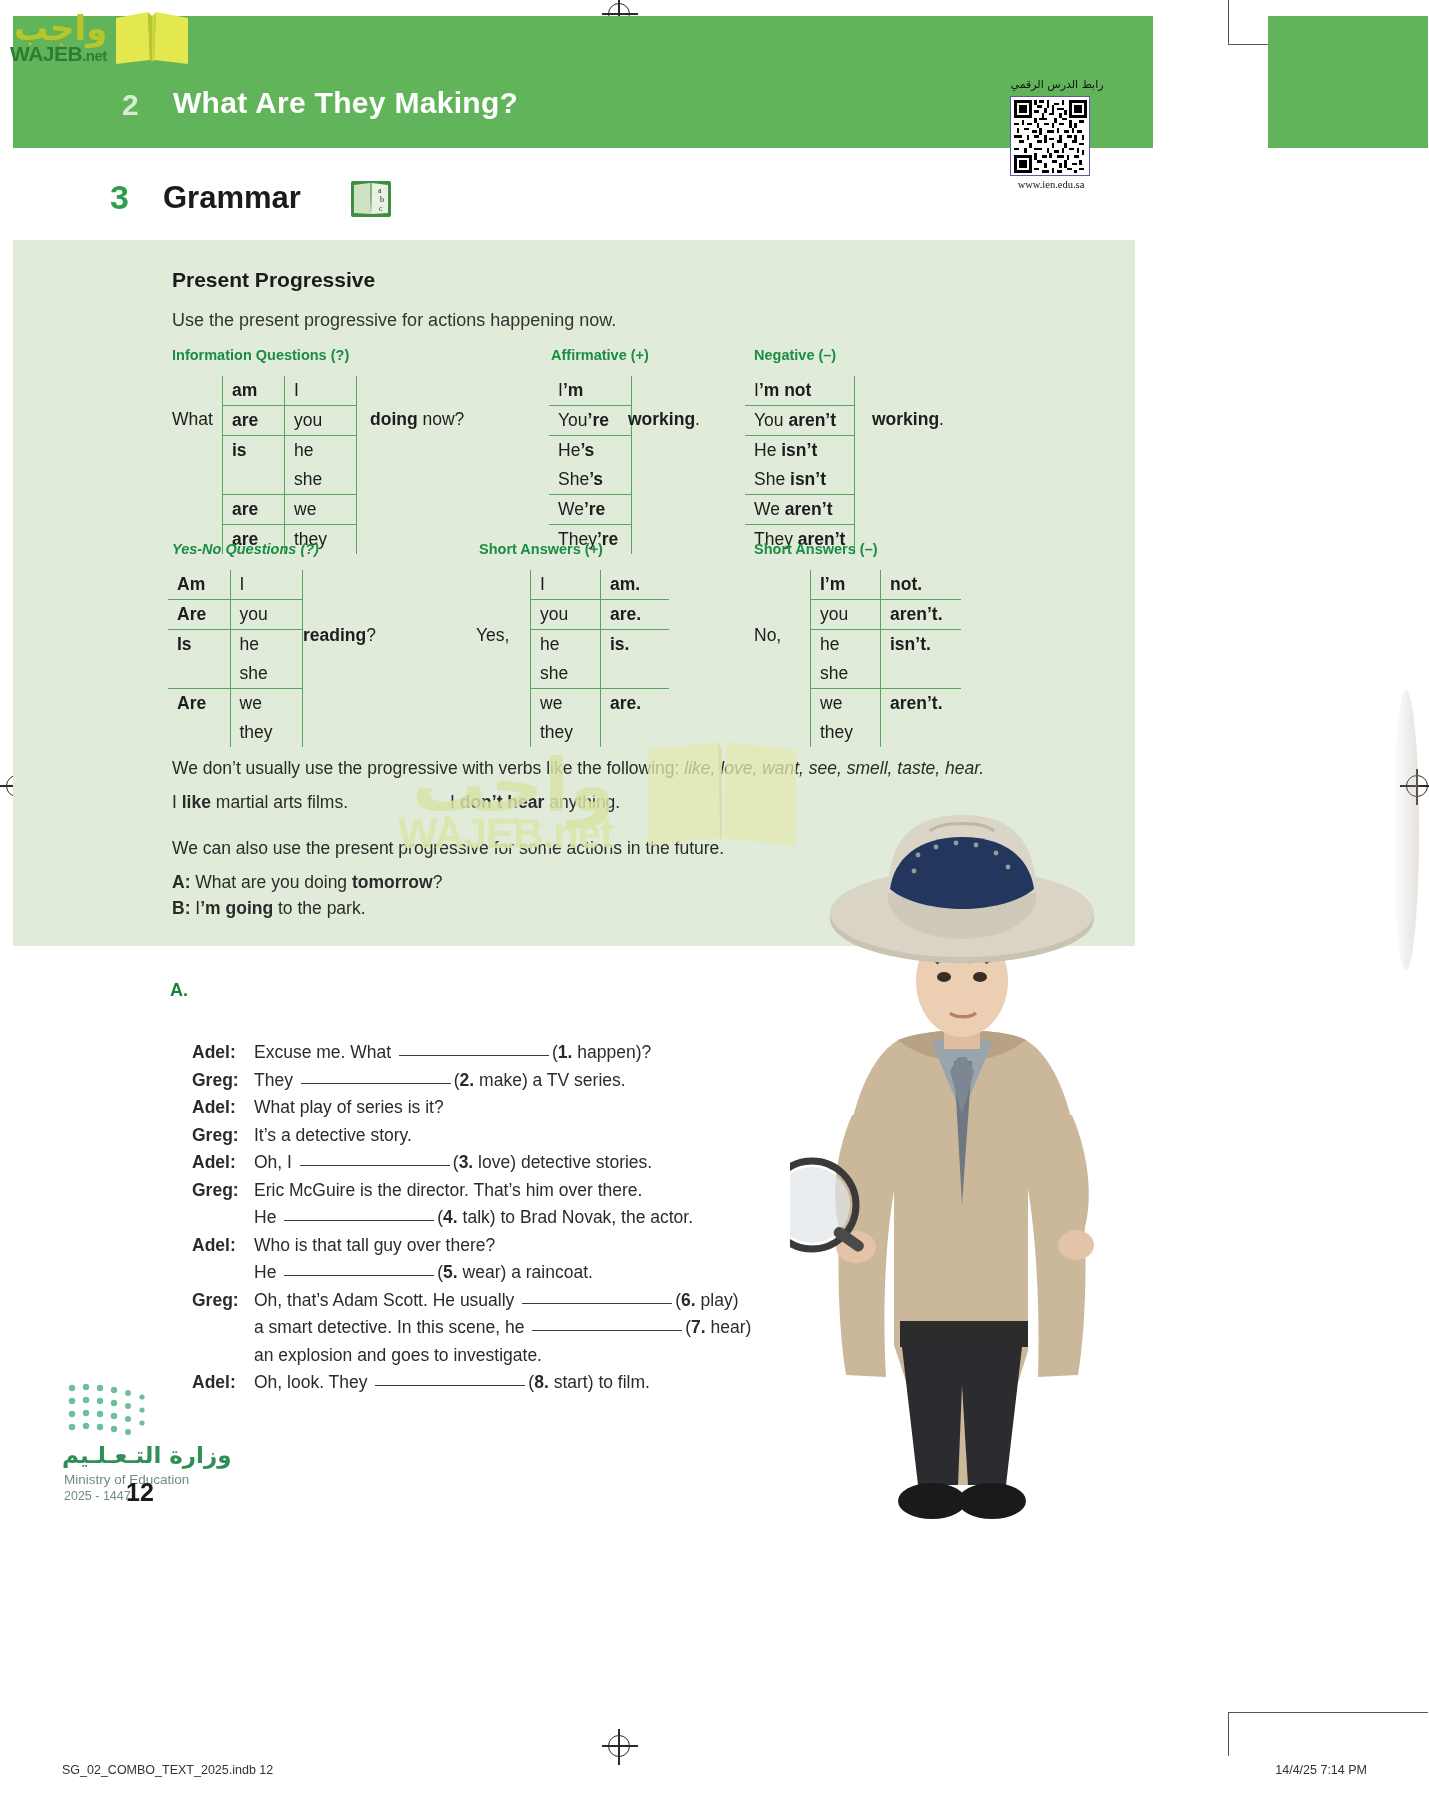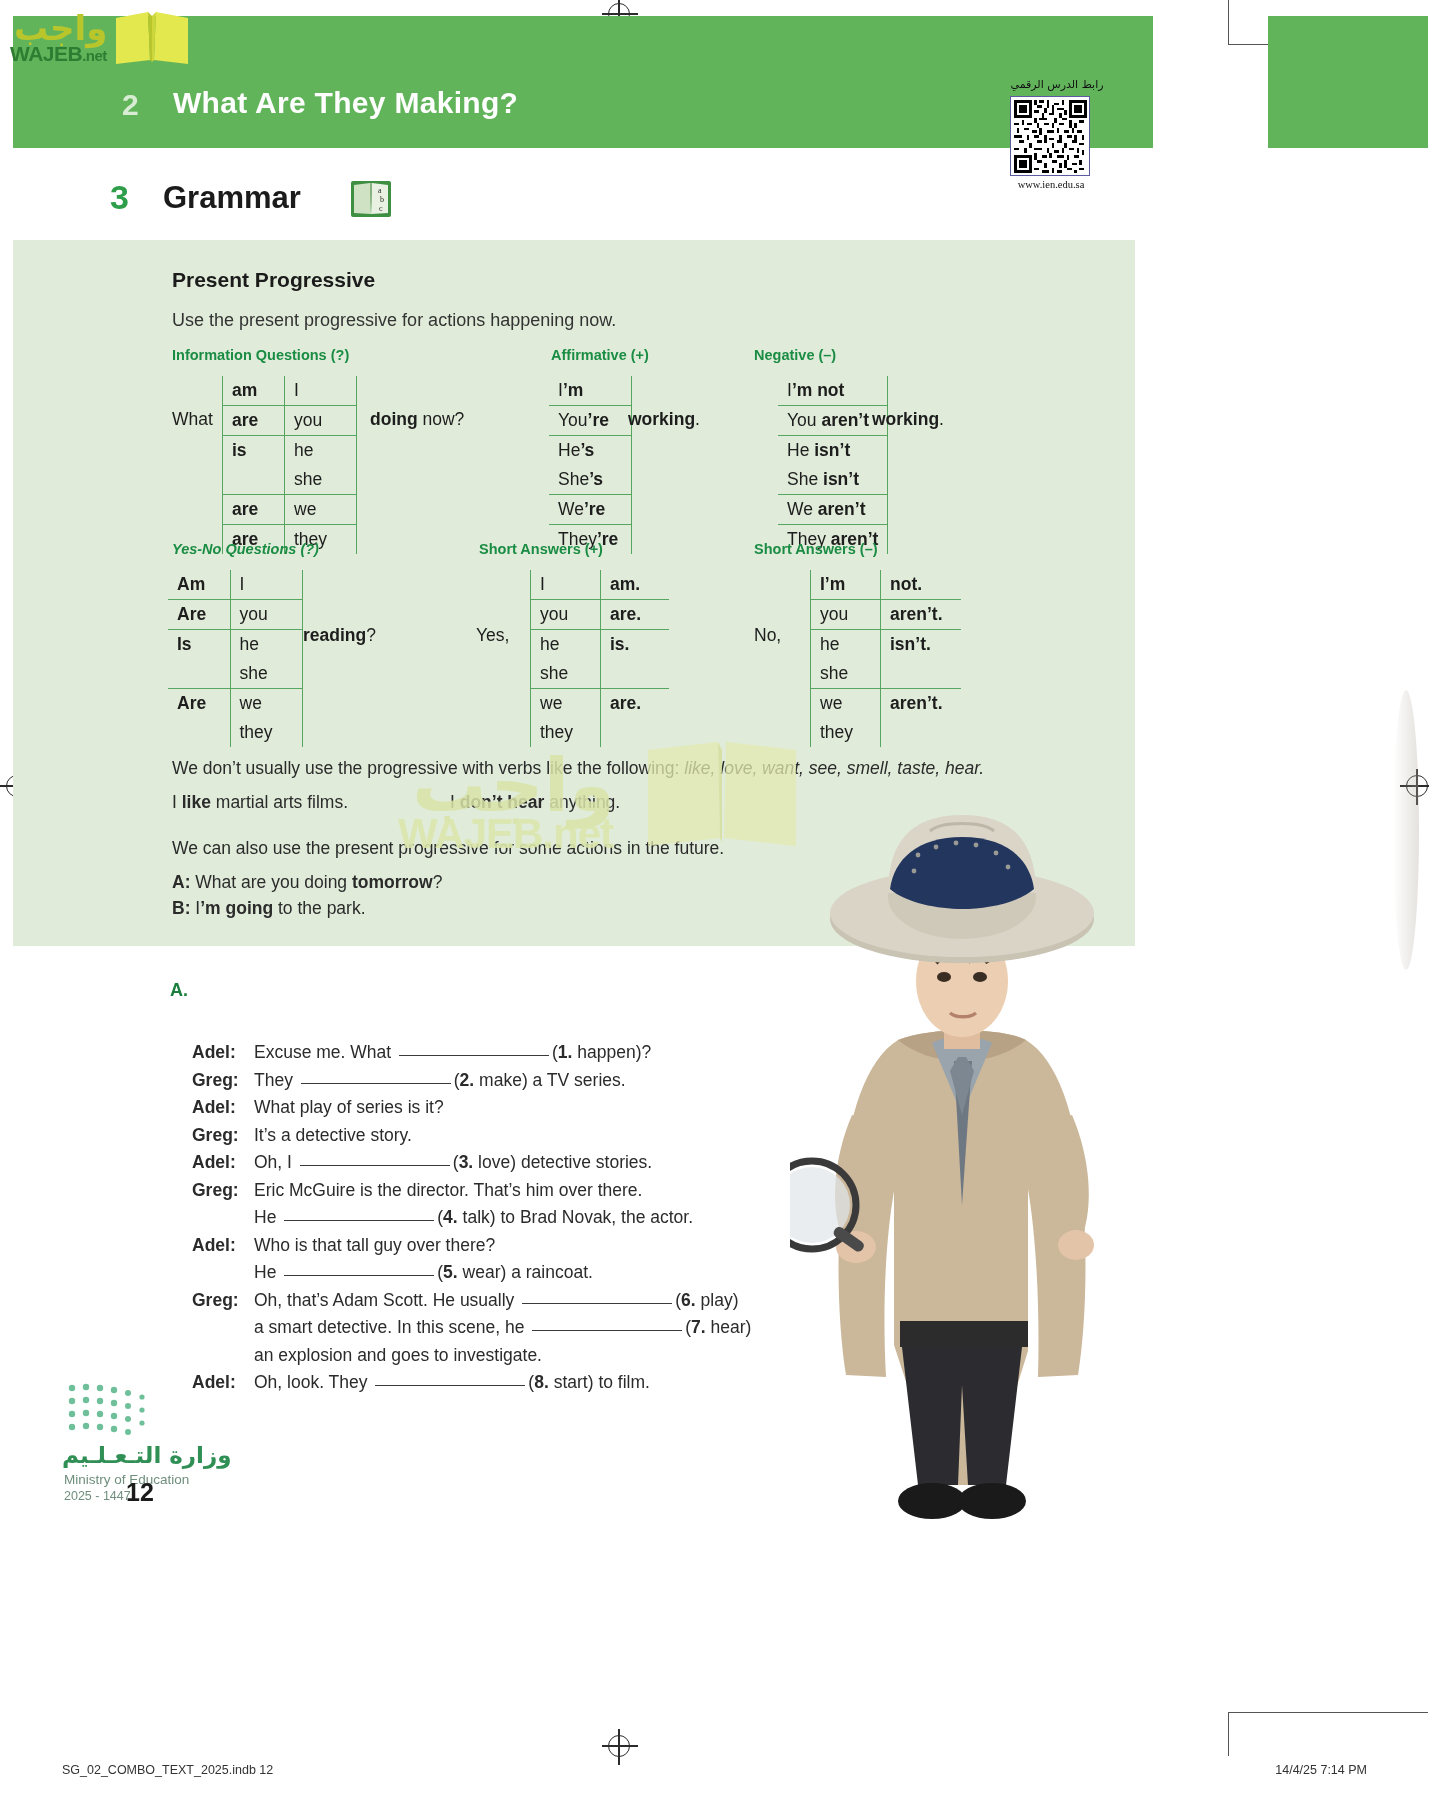--- a/index.html
+++ b/index.html
@@ -329,21 +329,21 @@
         <td class="br bb"><span>We</span><b>’re</b></td>
       </tr>
       <tr>
         <td class="br"><span>They</span><b>’re</b></td>
       </tr>
     </tbody>
       </table>
   </div>
   <div class="post" style="left:628px;top:409px;"><b>working</b><span>.</span></div>
 
-  <div class="tbl" style="left:778px;top:376px;">
+  <div class="tbl" style="left:745px;top:376px;">
     <table>
       <tbody>
           <tr>
         <td class="br bb" style="width:108px"><span>I</span><b>’m not</b></td>
       </tr>
       <tr>
         <td class="br bb"><span>You</span> <b>aren’t</b></td>
       </tr>
       <tr>
         <td class="br"><span>He</span> <b>isn’t</b></td>

